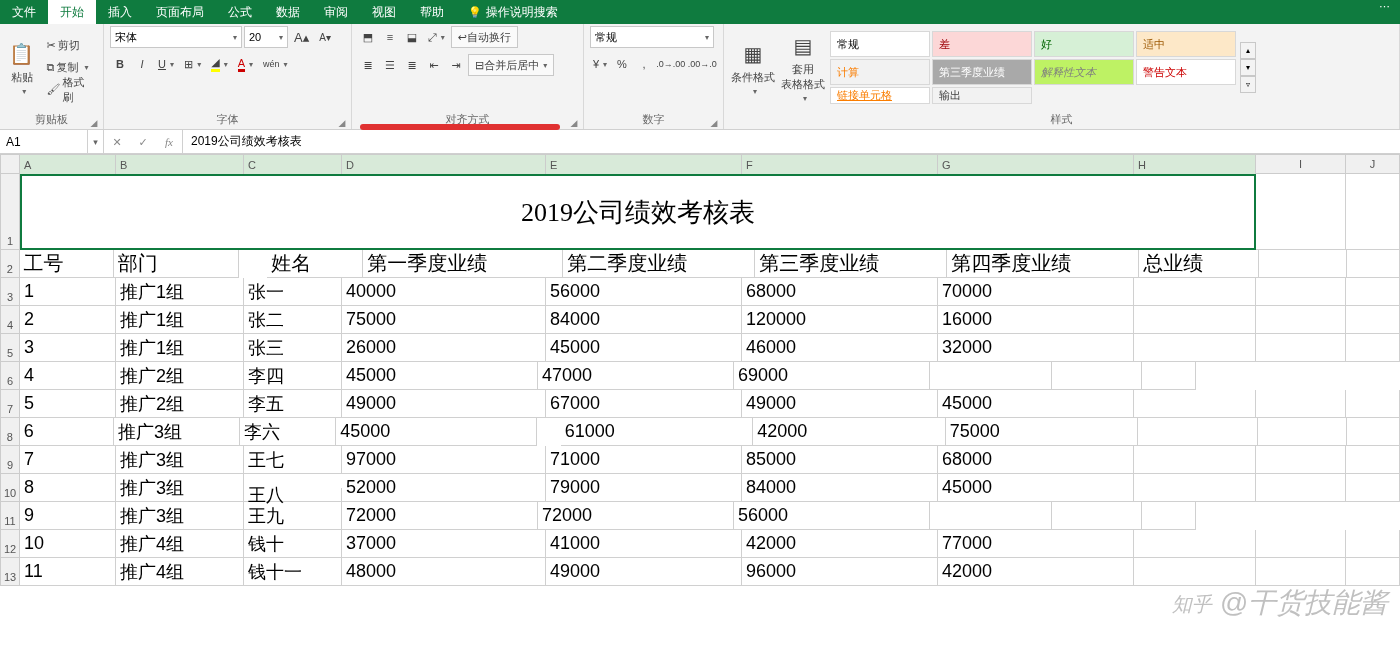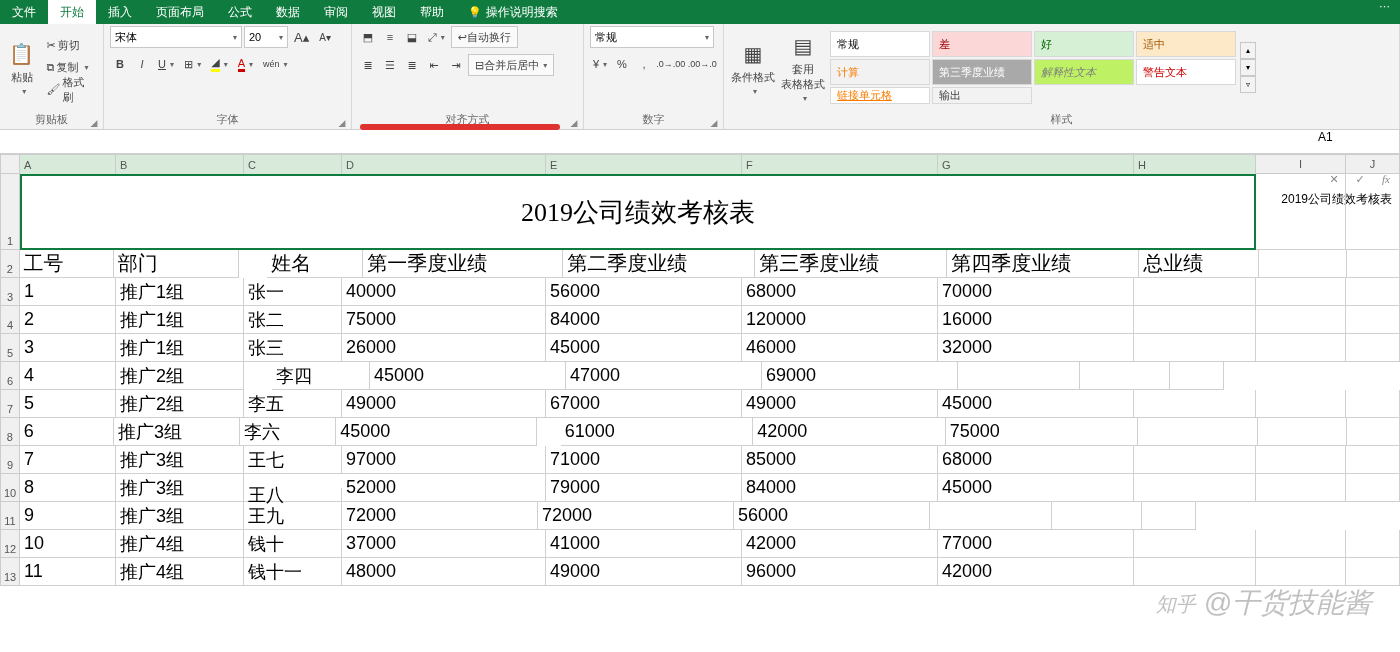--- a/index.html
+++ b/index.html
@@ -32,21 +32,21 @@
 
 .styles-gal { display: grid; grid-template-columns: repeat(4, 100px); grid-template-rows: 26px 26px; gap: 2px; }
 .style-cell { border: 1px solid #d8d8d8; background: #fff; font-size: 11px; padding: 0 6px; display: flex; align-items: center; }
 .style-spin { display: flex; flex-direction: column; width: 16px; margin-left: 2px; }
 .style-spin div { border: 1px solid #c8c8c8; height: 17px; font-size: 8px; display: flex; align-items: center; justify-content: center; }
 
 
 .red-underline { position: absolute; left: 360px; top: 124px; width: 200px; height: 6px; background: #e03131; border-radius: 3px; }
 
 
-.fbar { height: 24px; display: flex; align-items: flex-end; border-bottom: 1px solid #d0d0d0; background: #fff; flex-direction: column; }
+.fbar { height: 24px; display: flex; align-items: flex-start; border-bottom: 1px solid #d0d0d0; background: #fff; }
 .namebox { width: 88px; border-right: 1px solid #d0d0d0; padding: 0 6px; height: 100%; display: flex; align-items: center; font-size: 12px; }
 .namedd { width: 16px; text-align: center; border-right: 1px solid #d0d0d0; height: 100%; line-height: 24px; font-size: 9px; color: #666; }
 .fbtns { display: flex; border-right: 1px solid #d0d0d0; }
 .fbtn { width: 26px; text-align: center; line-height: 24px; cursor: pointer; color: #888; font-size: 11px; }
 .fbtn.fx { font-style: italic; font-family: serif; }
 .finput { flex: 1; padding: 0 8px; height: 100%; display: flex; align-items: center; font-size: 12px; }
 
 
 .grid-wrap { position: relative; }
 .colhdr { display: flex; height: 20px; }
@@ -54,21 +54,21 @@
 .ch { border: 1px solid #ccc; border-left: none; background: #f0f0f0; text-align: center; font-size: 11px; line-height: 18px; color: #555; }
 .ch.sel { background: #d8ead9; }
 .gridrow { display: flex; height: 28px; }
 .gridrow.title { height: 76px; }
 .rh { width: 20px; border: 1px solid #ccc; border-top: none; background: #f0f0f0; text-align: center; font-size: 11px; color: #555; display: flex; align-items: flex-end; justify-content: center; padding-bottom: 2px; }
 .cell { border: 1px solid #d0d0d0; border-left: none; border-top: none; padding: 2px 4px; font-size: 18px; color: #000; display: flex; align-items: center; }
 .titlecell { border: 2px solid #0f7b3f; font-size: 26px; justify-content: center; font-family: SimSun, serif; }
 .hdrcell { font-size: 20px; }
 
 
-.wm { position: absolute; right: 28px; bottom: 30px; font-size: 28px; color: rgba(150,150,150,0.6); font-style: italic; }
+.wm { position: absolute; right: 12px; bottom: 30px; font-size: 28px; color: rgba(150,150,150,0.6); font-style: italic; }
 .wm .zh { font-size: 20px; vertical-align: middle; }
 </style>
 </head>
 <body>
 
 <div class="tabbar">
   <div class="tab">文件</div>
   <div class="tab active">开始</div>
   <div class="tab">插入</div>
   <div class="tab">页面布局</div>
@@ -317,21 +317,21 @@
         <div class="cell" style="width: 196px;">46000</div>
         <div class="cell" style="width: 196px;">32000</div>
         <div class="cell" style="width: 122px;"></div>
         <div class="cell" style="width: 90px;"></div>
         <div class="cell" style="width: 54px;"></div>
       </div>
       <div class="gridrow">
         <div class="rh">6</div>
         <div class="cell" style="width: 96px;">4</div>
         <div class="cell" style="width: 128px;">推广2组</div>
-        <div class="cell" style="width: 98px; margin-left: 28px;">李四</div>
+        <div class="cell" style="width: 98px;">李四</div>
         <div class="cell" style="width: 196px;">45000</div>
         <div class="cell" style="width: 196px;">47000</div>
         <div class="cell" style="width: 196px;">69000</div>
         <div class="cell" style="width: 122px;"></div>
         <div class="cell" style="width: 90px;"></div>
         <div class="cell" style="width: 54px;"></div>
       </div>
       <div class="gridrow">
         <div class="rh">7</div>
         <div class="cell" style="width: 96px;">5</div>

